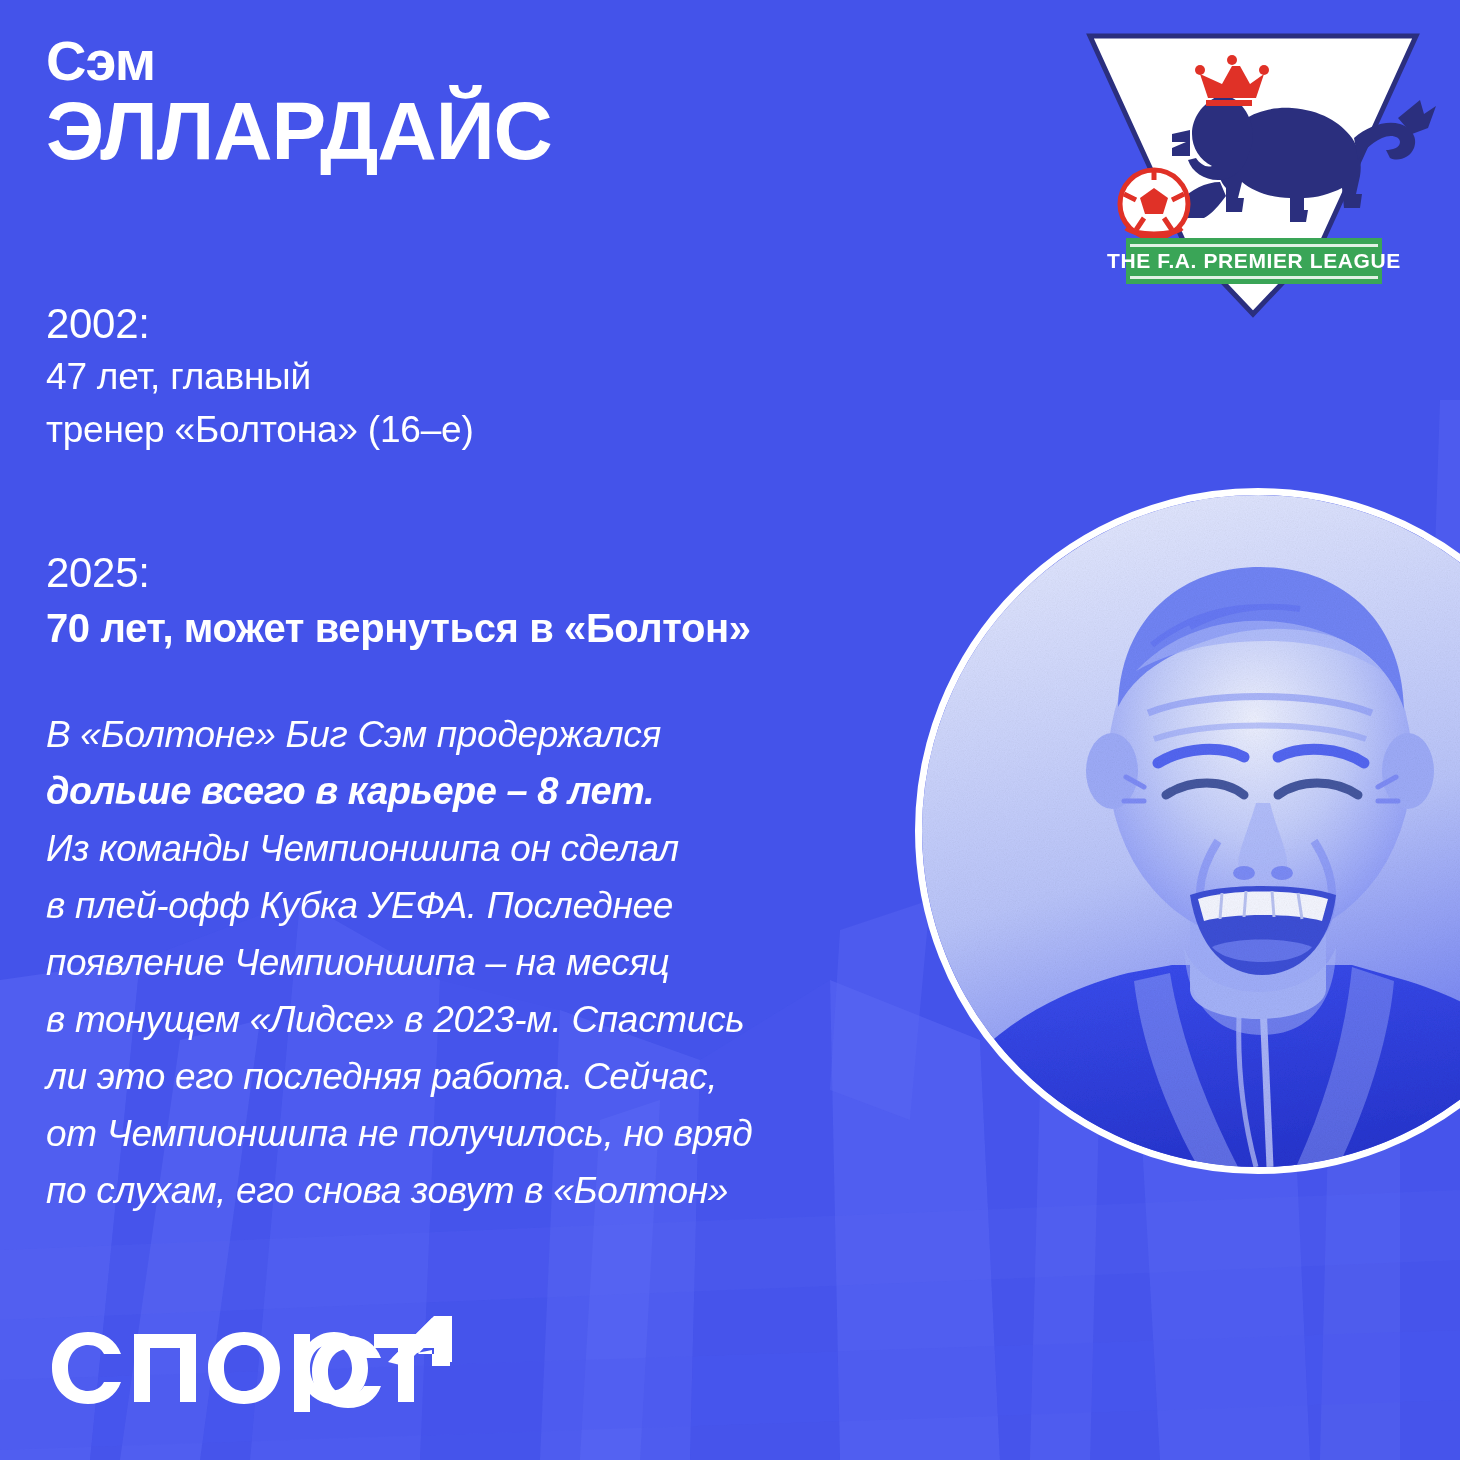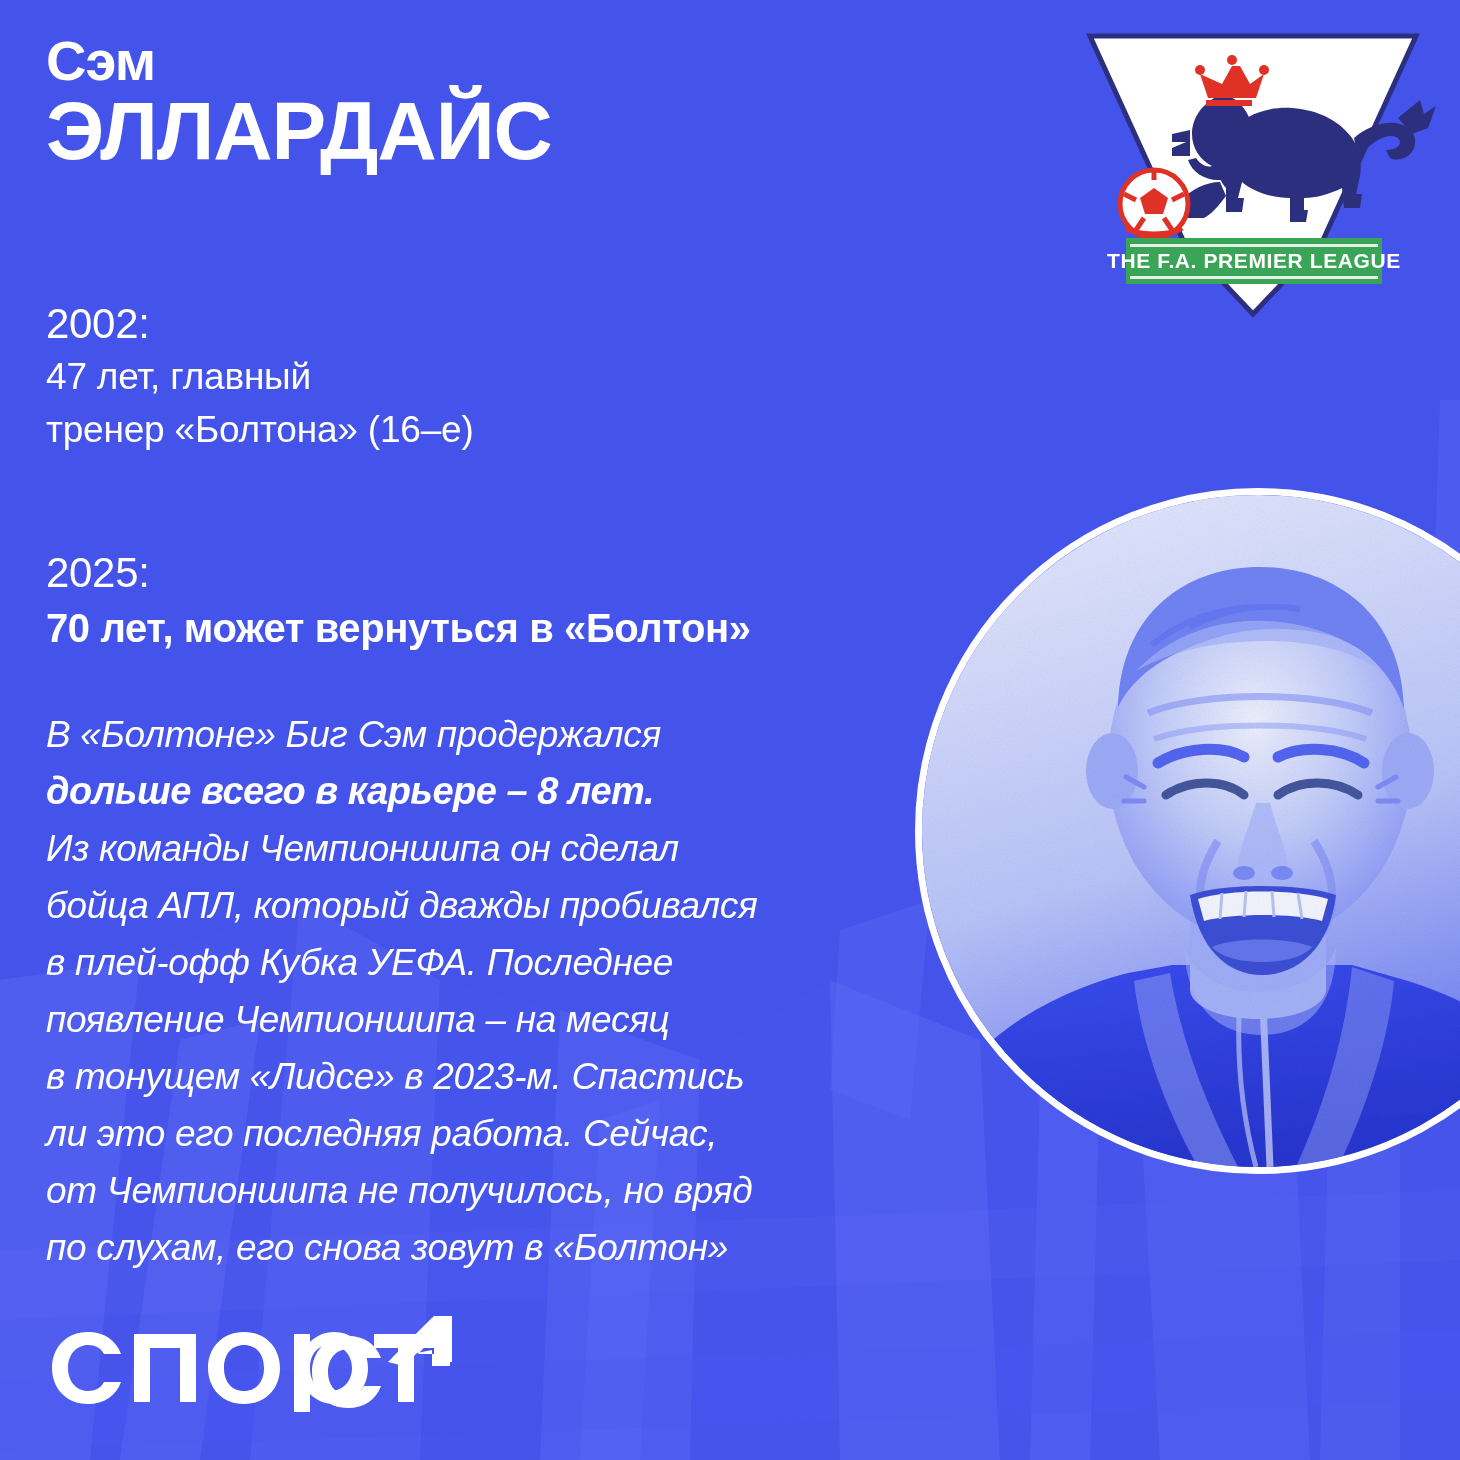--- a/index.html
+++ b/index.html
@@ -235,21 +235,20 @@
 
   <div class="stat-block stat-2025">
     <div class="stat-year">2025:</div>
     <div class="stat-line bold">70 лет, может вернуться в «Болтон»</div>
   </div>
 
   <div class="body-text">
     <div class="body-line">В «Болтоне» Биг Сэм продержался</div>
     <div class="body-line bold">дольше всего в карьере – 8 лет.</div>
     <div class="body-line">Из команды Чемпионшипа он сделал</div>
-    <div class="body-line">бойца АПЛ, который дважды пробивался</div>
     <div class="body-line">в плей-офф Кубка УЕФА. Последнее</div>
     <div class="body-line">появление Чемпионшипа – на месяц</div>
     <div class="body-line">в тонущем «Лидсе» в 2023-м. Спастись</div>
     <div class="body-line">ли это его последняя работа. Сейчас,</div>
     <div class="body-line">от Чемпионшипа не получилось, но вряд</div>
     <div class="body-line">по слухам, его снова зовут в «Болтон»</div>
   </div>
 
   <div class="portrait">
     <svg width="672" height="672" viewBox="0 0 672 672">

